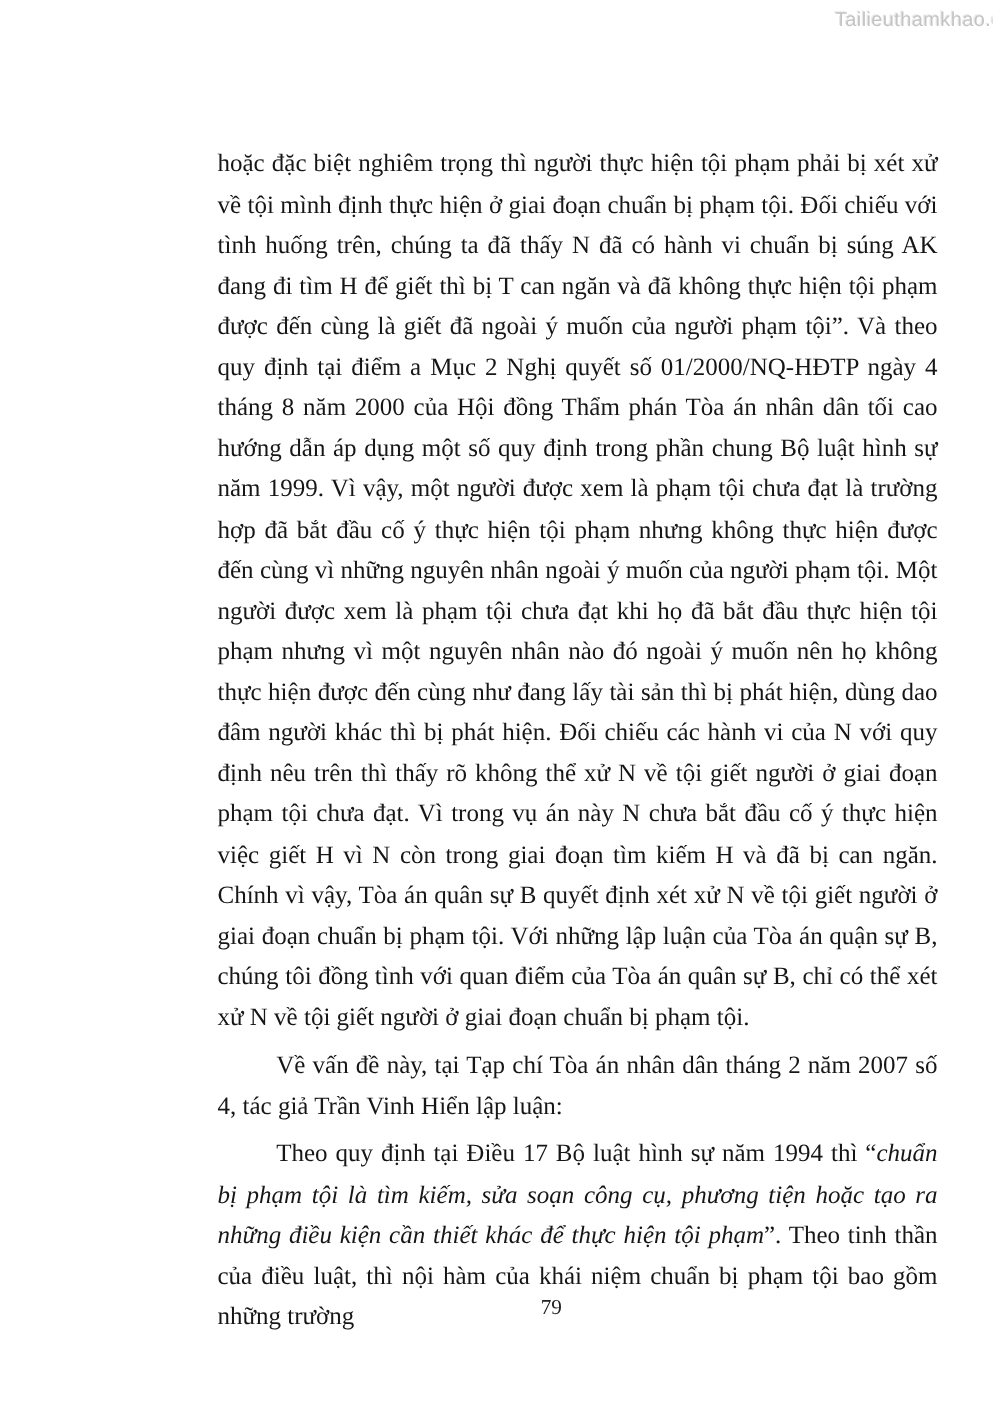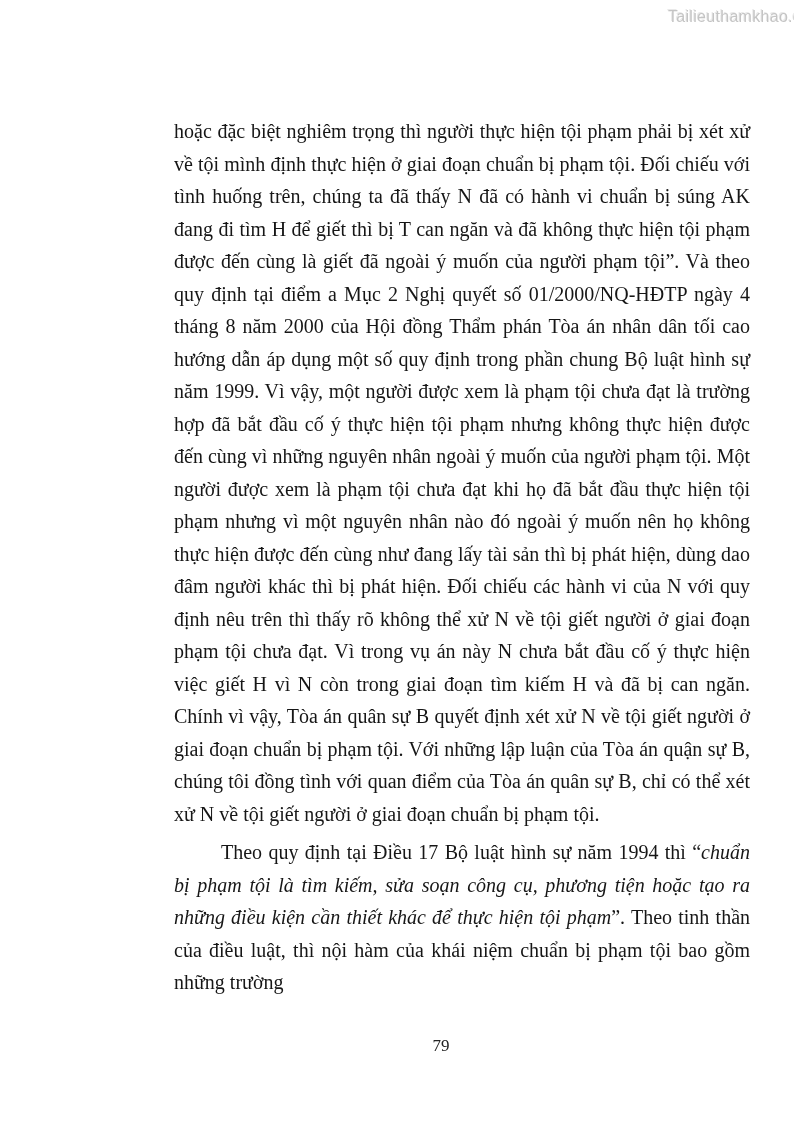--- a/index.html
+++ b/index.html
@@ -60,20 +60,21 @@
 <body>
 
 <div class="page">
 
   <div class="watermark">Tailieuthamkhao.com</div>
 
   <div class="content">
 
     <p>hoặc đặc biệt nghiêm trọng thì người thực hiện tội phạm phải bị xét xử về tội mình định thực hiện ở giai đoạn chuẩn bị phạm tội. Đối chiếu với tình huống trên, chúng ta đã thấy N đã có hành vi chuẩn bị súng AK đang đi tìm H để giết thì bị T can ngăn và đã không thực hiện tội phạm được đến cùng là giết đã ngoài ý muốn của người phạm tội”. Và theo quy định tại điểm a Mục 2 Nghị quyết số 01/2000/NQ-HĐTP ngày 4 tháng 8 năm 2000 của Hội đồng Thẩm phán Tòa án nhân dân tối cao hướng dẫn áp dụng một số quy định trong phần chung Bộ luật hình sự năm 1999. Vì vậy, một người được xem là phạm tội chưa đạt là trường hợp đã bắt đầu cố ý thực hiện tội phạm nhưng không thực hiện được đến cùng vì những nguyên nhân ngoài ý muốn của người phạm tội. Một người được xem là phạm tội chưa đạt khi họ đã bắt đầu thực hiện tội phạm nhưng vì một nguyên nhân nào đó ngoài ý muốn nên họ không thực hiện được đến cùng như đang lấy tài sản thì bị phát hiện, dùng dao đâm người khác thì bị phát hiện. Đối chiếu các hành vi của N với quy định nêu trên thì thấy rõ không thể xử N về tội giết người ở giai đoạn phạm tội chưa đạt. Vì trong vụ án này N chưa bắt đầu cố ý thực hiện việc giết H vì N còn trong giai đoạn tìm kiếm H và đã bị can ngăn. Chính vì vậy, Tòa án quân sự B quyết định xét xử N về tội giết người ở giai đoạn chuẩn bị phạm tội. Với những lập luận của Tòa án quận sự B, chúng tôi đồng tình với quan điểm của Tòa án quân sự B, chỉ có thể xét xử N về tội giết người ở giai đoạn chuẩn bị phạm tội.</p>
 
+    <p class="indent">Về vấn đề này, tại Tạp chí Tòa án nhân dân tháng 2 năm 2007 số 4, tác giả Trần Vinh Hiển lập luận:</p>
 
     <p class="indent"><span>Theo quy định tại Điều 17 Bộ luật hình sự năm 1994 thì “</span><span class="quote-italic">chuẩn bị phạm tội là tìm kiếm, sửa soạn công cụ, phương tiện hoặc tạo ra những điều kiện cần thiết khác để thực hiện tội phạm</span><span>”. Theo tinh thần của điều luật, thì nội hàm của khái niệm chuẩn bị phạm tội bao gồm những trường</span></p>
 
   </div>
 
   <div class="page-number">79</div>
 
 </div>
 
 </body></html>

